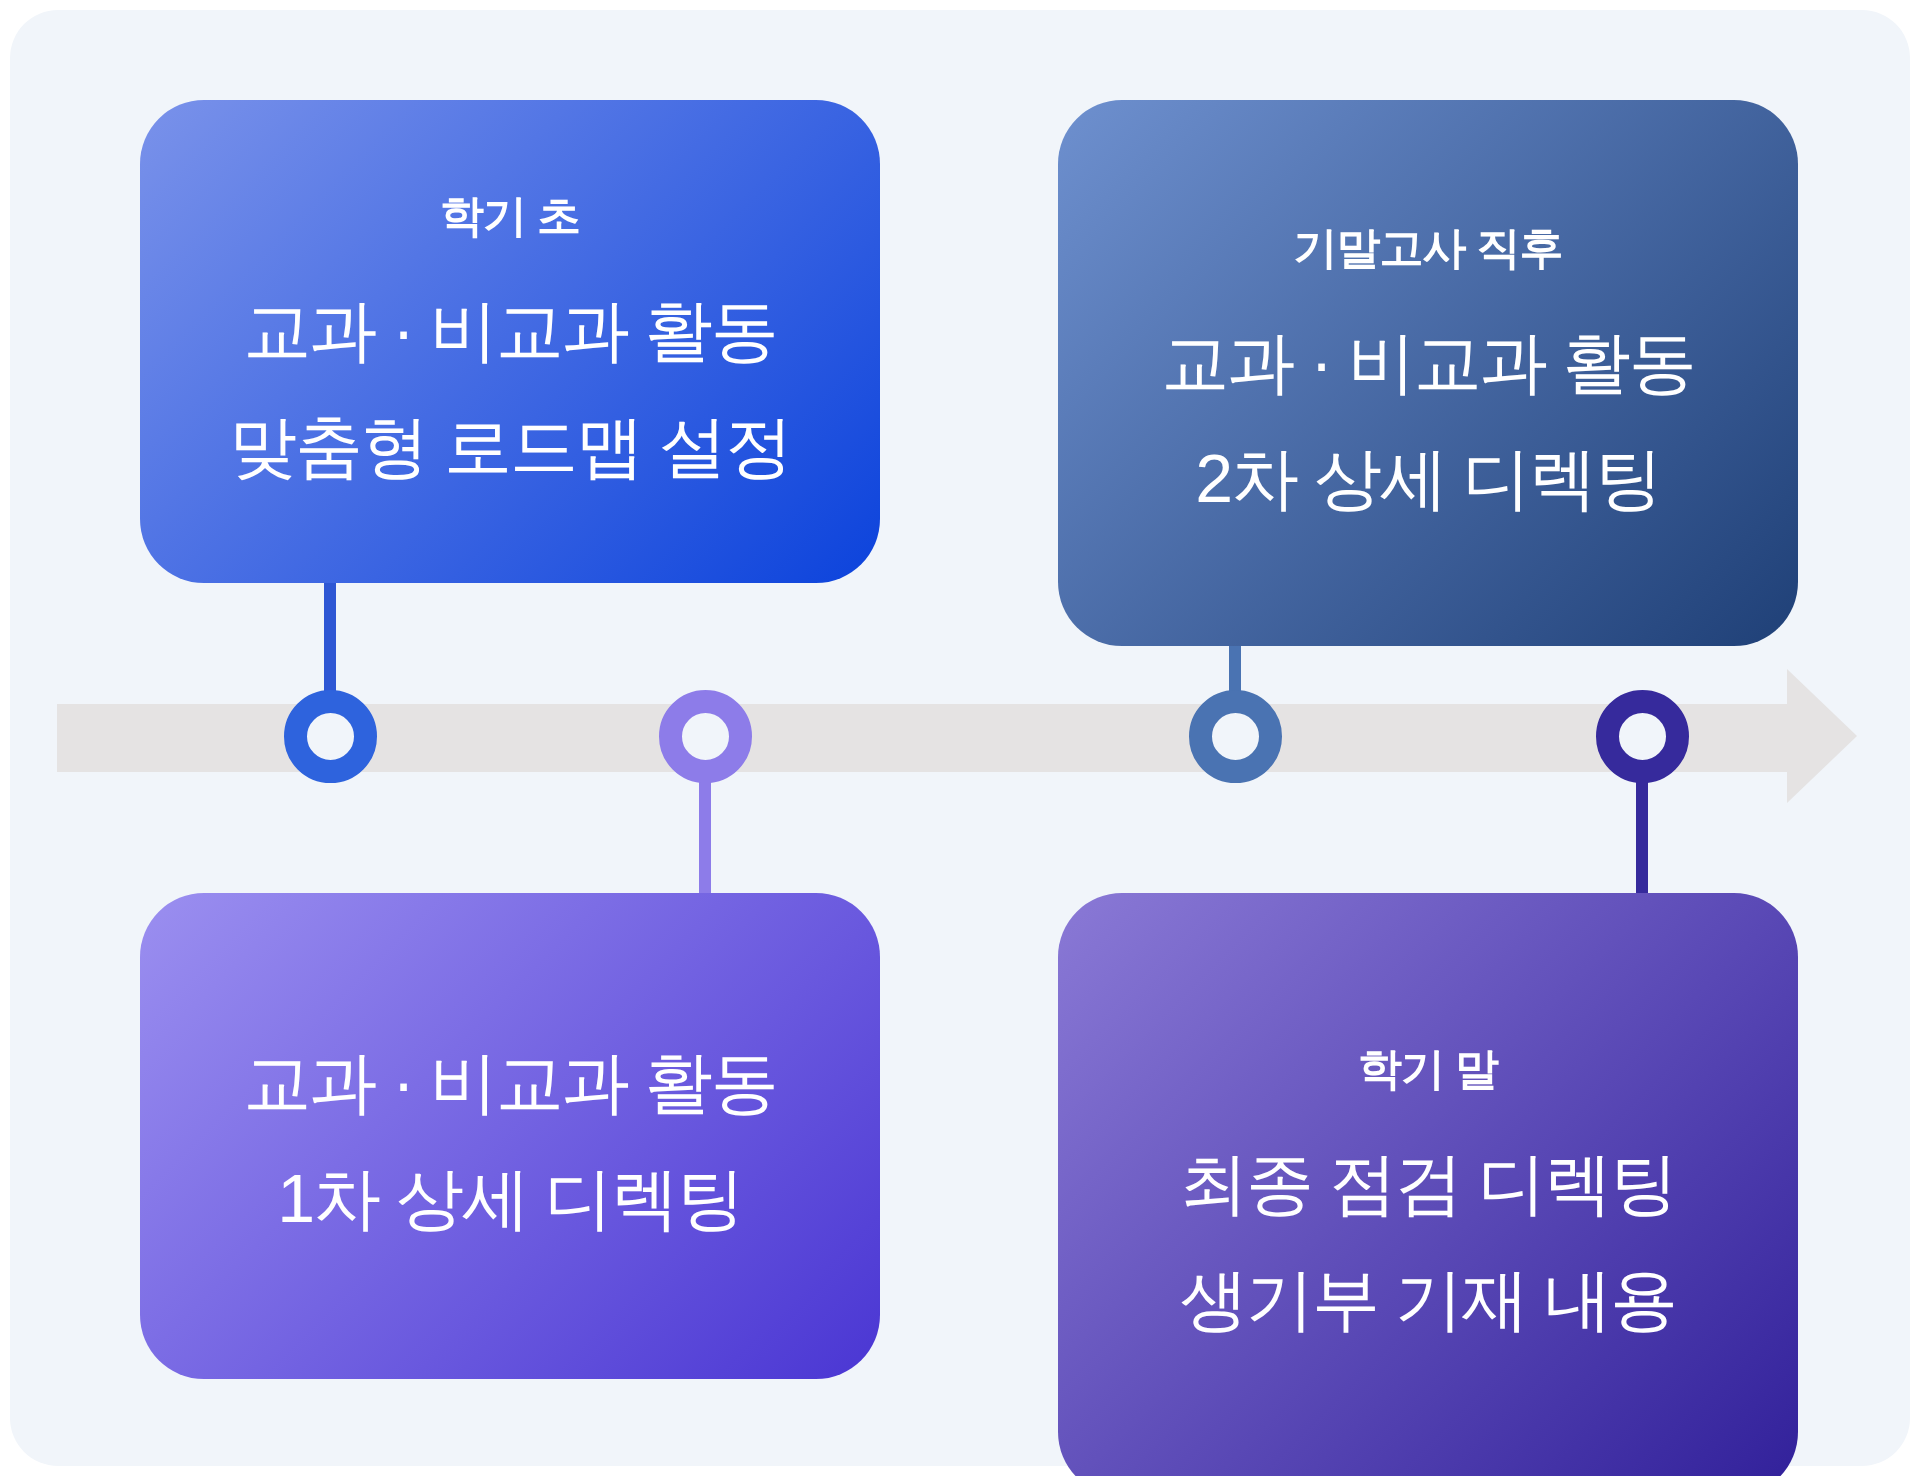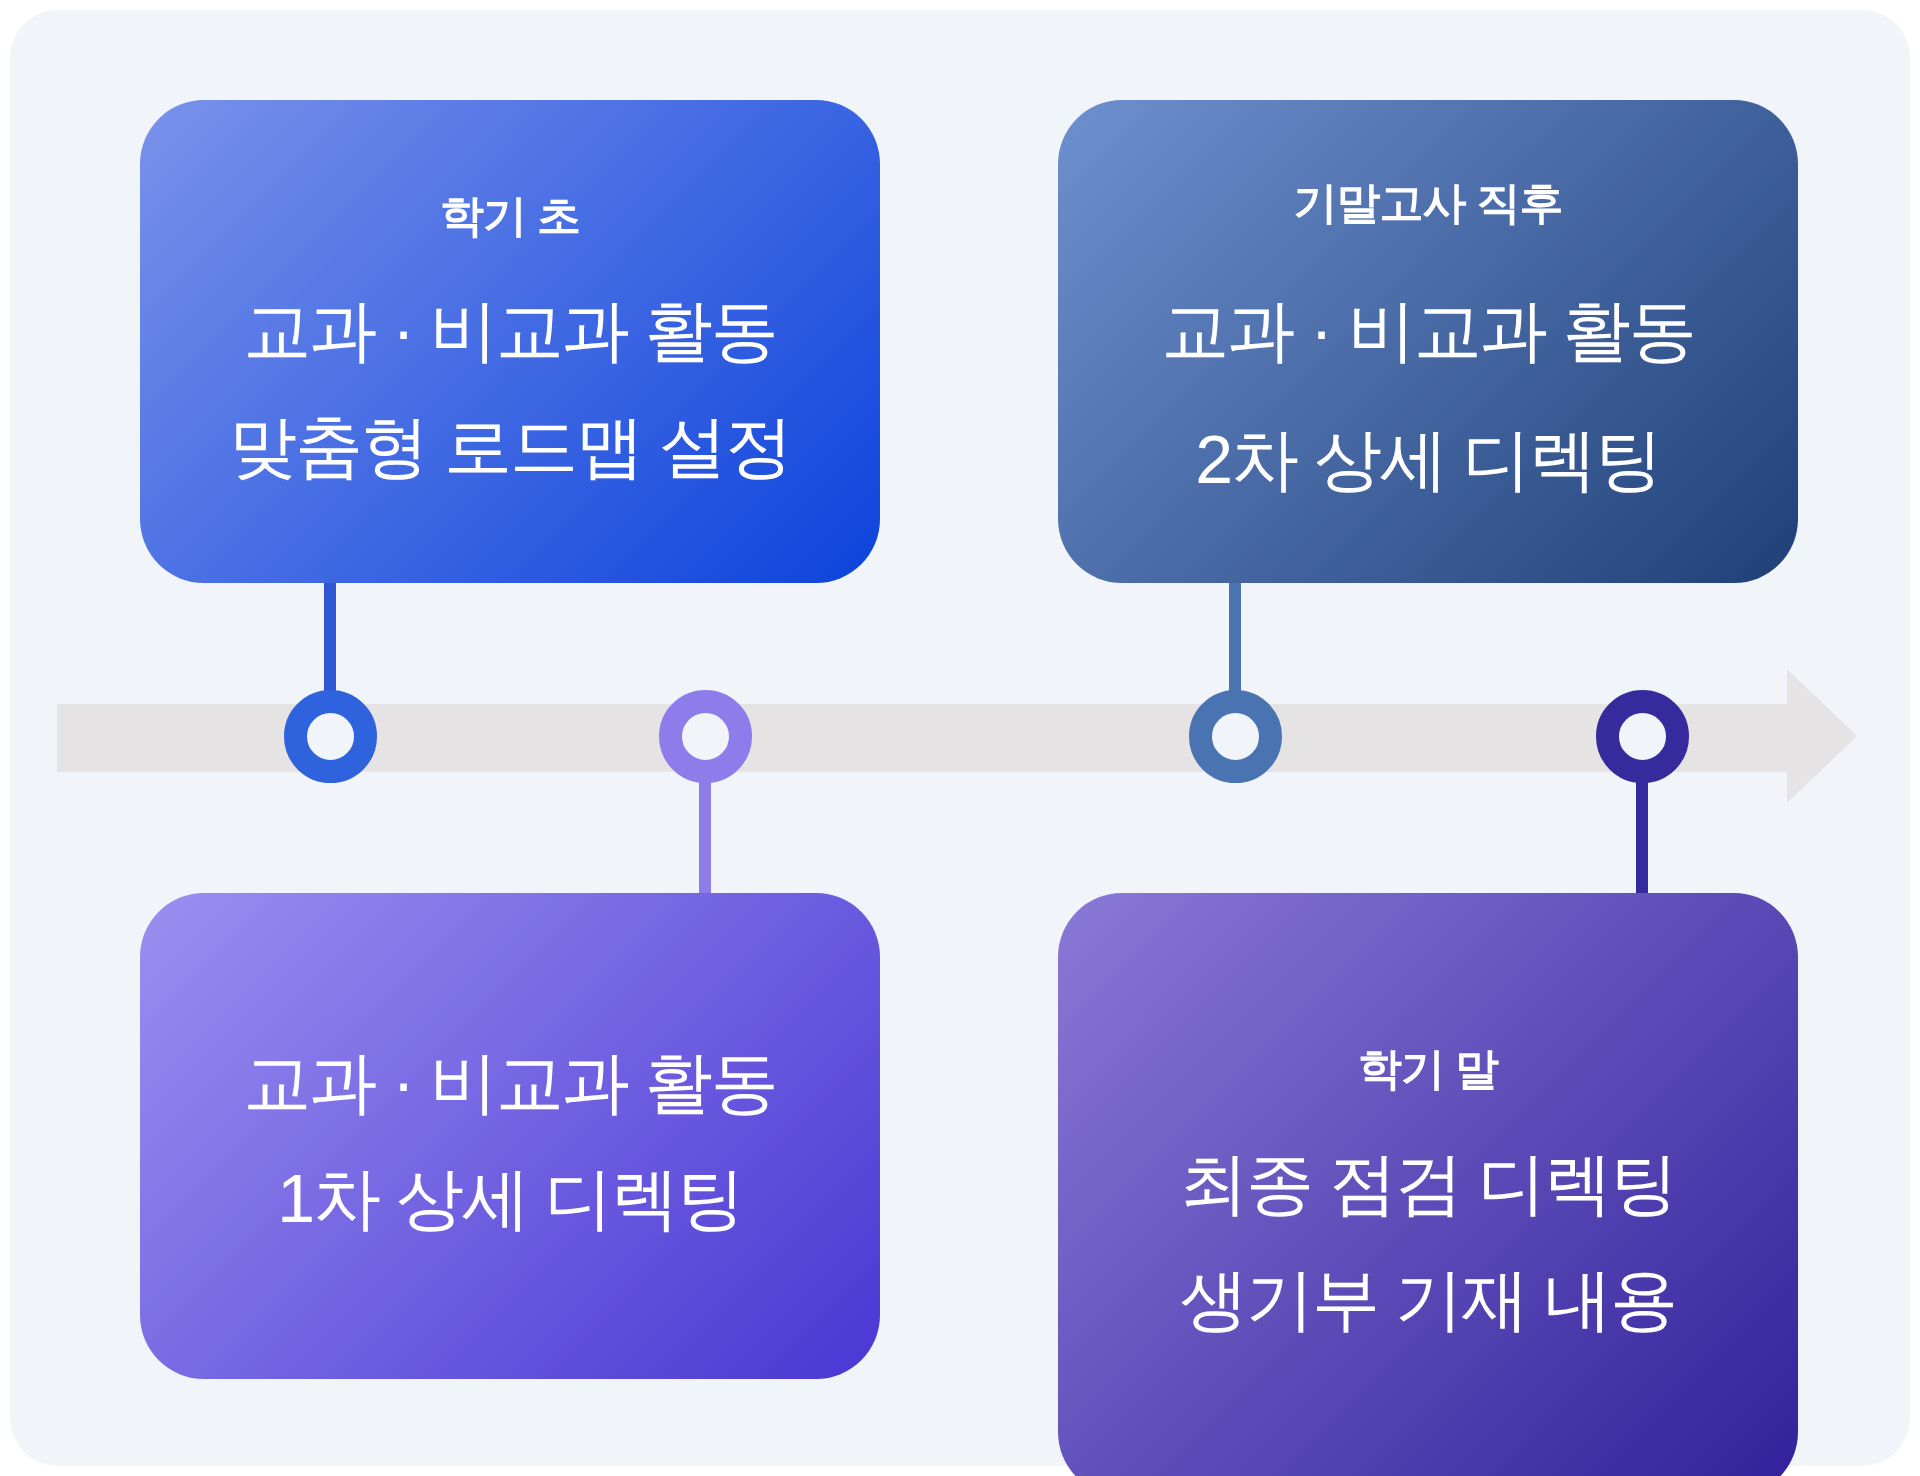--- a/index.html
+++ b/index.html
@@ -73,22 +73,22 @@
     margin-bottom: 26px;
   }
   .card .card-title {
     font-size: 68px;
     font-weight: 400;
     letter-spacing: -2px;
     line-height: 116px;
   }
   .card.card-1 { left: 140px;  top: 100px; height: 483px;
     background: linear-gradient(135deg, #7a92ea 0%, #0c43dc 100%); }
-  .card.card-2 { left: 1058px; top: 100px; height: 483px;
-    background: linear-gradient(135deg, #6e90cf 0%, #1f4077 100%); gap: 13px; }
+  .card.card-2 { left: 1058px; top: 100px; height: 546px;
+    background: linear-gradient(135deg, #6e90cf 0%, #1f4077 100%); }
   .card.card-3 { left: 140px;  top: 893px; height: 486px;
     background: linear-gradient(135deg, #9b8ff0 0%, #4a36d3 100%); }
   .card.card-4 { left: 1058px; top: 893px; height: 603px;
     background: linear-gradient(135deg, #8a79d6 0%, #31209a 100%); }
 </style>
 </head>
 <body>
 
 <div id="canvas">
   <div class="bg-panel"></div>

